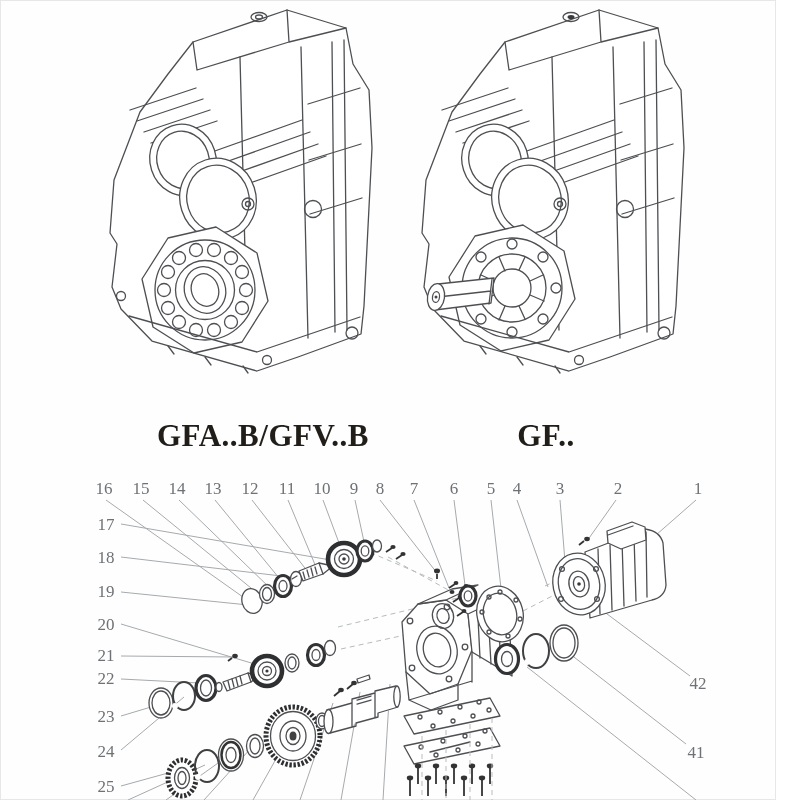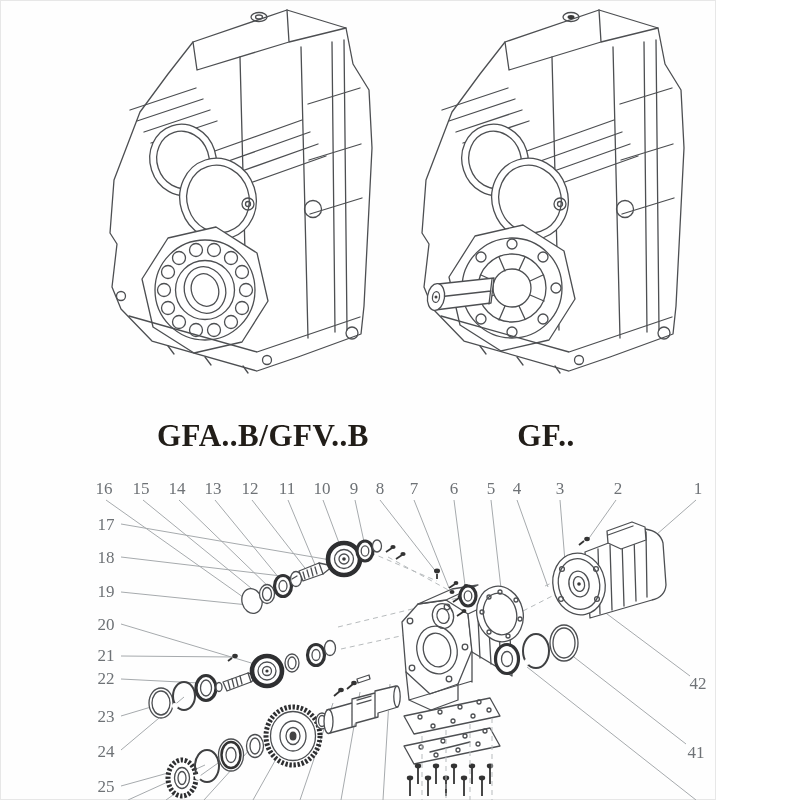--- a/index.html
+++ b/index.html
@@ -1,16 +1,16 @@
 <!DOCTYPE html>
 <html><head>
 <meta charset="utf-8">
 <style>
   html,body{margin:0;padding:0;background:#fff;}
-  .page{position:relative;width:716px;height:800px;background:#fefefe;overflow:hidden;
+  .page{position:relative;width:776px;height:800px;background:#fefefe;overflow:hidden;
         box-shadow:inset 0 0 0 1px #e7e7e7;font-family:"Liberation Serif",serif;text-align:center;}
   svg{display:block;}
   .ln{stroke:#4d4f52;stroke-width:1.3;fill:none;stroke-linejoin:round;stroke-linecap:round}
   .lw{stroke:#4d4f52;stroke-width:1.3;fill:#fff;stroke-linejoin:round}
   .brg{stroke:#323335;stroke-width:3.2;fill:#fff}
   .rim{stroke:#2e2f31;stroke-width:4.6;fill:#fff}
   .teeth{stroke:#2e2f31;stroke-width:5;fill:#fff;stroke-dasharray:2.4 1.7}
   .snapr{stroke:#3f4042;stroke-width:2;fill:none}
   .ldr{stroke:#a6aaad;stroke-width:1;fill:none}
   .dsh{stroke:#b7bbbd;stroke-width:1;fill:none;stroke-dasharray:5 4}

